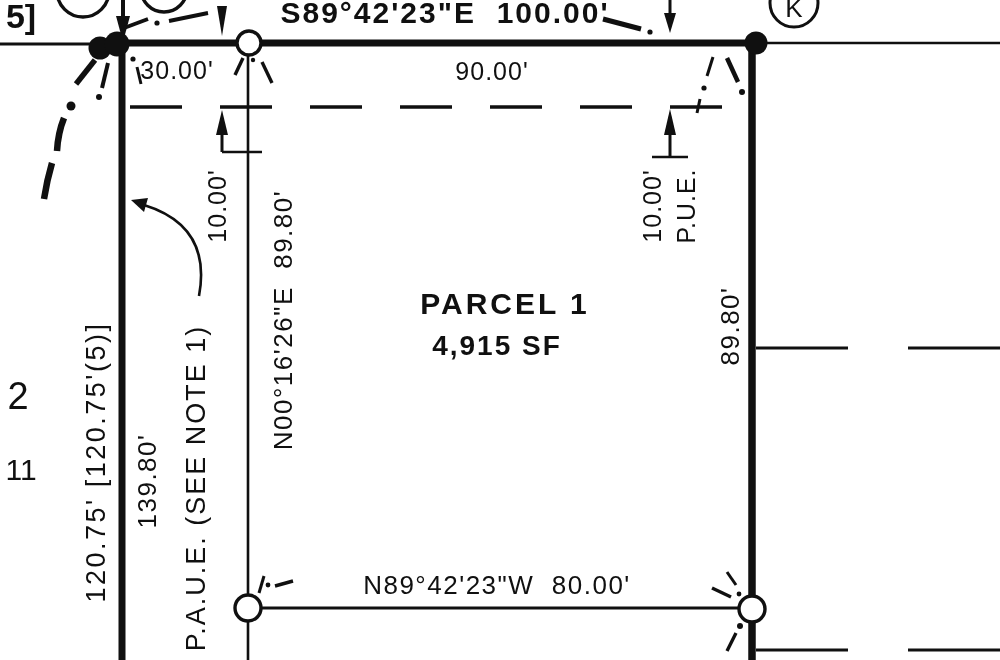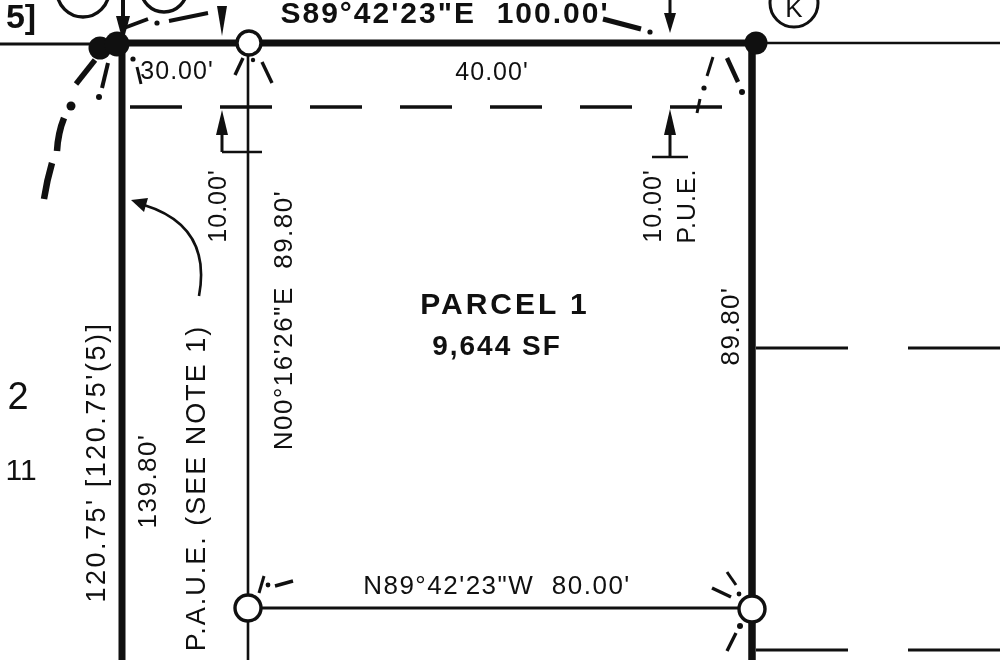--- a/index.html
+++ b/index.html
@@ -122,31 +122,31 @@
       <circle cx="83" cy="-9" r="26"></circle>
       <circle cx="164" cy="-11" r="23"></circle>
       <circle cx="794" cy="3" r="24" stroke-width="3"></circle>
     </g>
   </svg>
 
   <div class="lbl b" style="left:445px;top:13px;font-size:30px;letter-spacing:2px;">S89°42'23"E  100.00'</div>
 
   <div class="lbl" style="left:177px;top:70px;font-size:25px;letter-spacing:1px;">30.00'</div>
 
-  <div class="lbl" style="left:492px;top:71px;font-size:25px;letter-spacing:1px;">40.00'</div>
+  <div class="lbl" style="left:492px;top:71px;font-size:25px;letter-spacing:1px;">90.00'</div>
 
   <div class="lbl v" style="left:217px;top:206px;font-size:25px;letter-spacing:1px;">10.00'</div>
 
   <div class="lbl v" style="left:652px;top:206px;font-size:25px;letter-spacing:1px;">10.00'</div>
 
   <div class="lbl v" style="left:686px;top:206px;font-size:25px;letter-spacing:1px;">P.U.E.</div>
 
   <div class="lbl b" style="left:505px;top:304px;font-size:30px;letter-spacing:3px;">PARCEL 1</div>
 
-  <div class="lbl" style="left:497px;top:346px;font-size:28px;letter-spacing:2px;font-weight:bold;">9,644 SF</div>
+  <div class="lbl" style="left:497px;top:346px;font-size:28px;letter-spacing:2px;font-weight:bold;">4,915 SF</div>
 
   <div class="lbl v" style="left:284px;top:320px;font-size:26px;letter-spacing:1.5px;">N00°16'26"E  89.80'</div>
 
   <div class="lbl v" style="left:731px;top:326px;font-size:26px;letter-spacing:1.5px;">89.80'</div>
 
   <div class="lbl v" style="left:96px;top:462px;font-size:27px;letter-spacing:2.5px;">120.75' [120.75'(5)]</div>
 
   <div class="lbl v" style="left:148px;top:481px;font-size:26px;letter-spacing:1.5px;">139.80'</div>
 
   <div class="lbl v" style="left:196px;top:488px;font-size:27px;letter-spacing:2px;">P.A.U.E. (SEE NOTE 1)</div>

